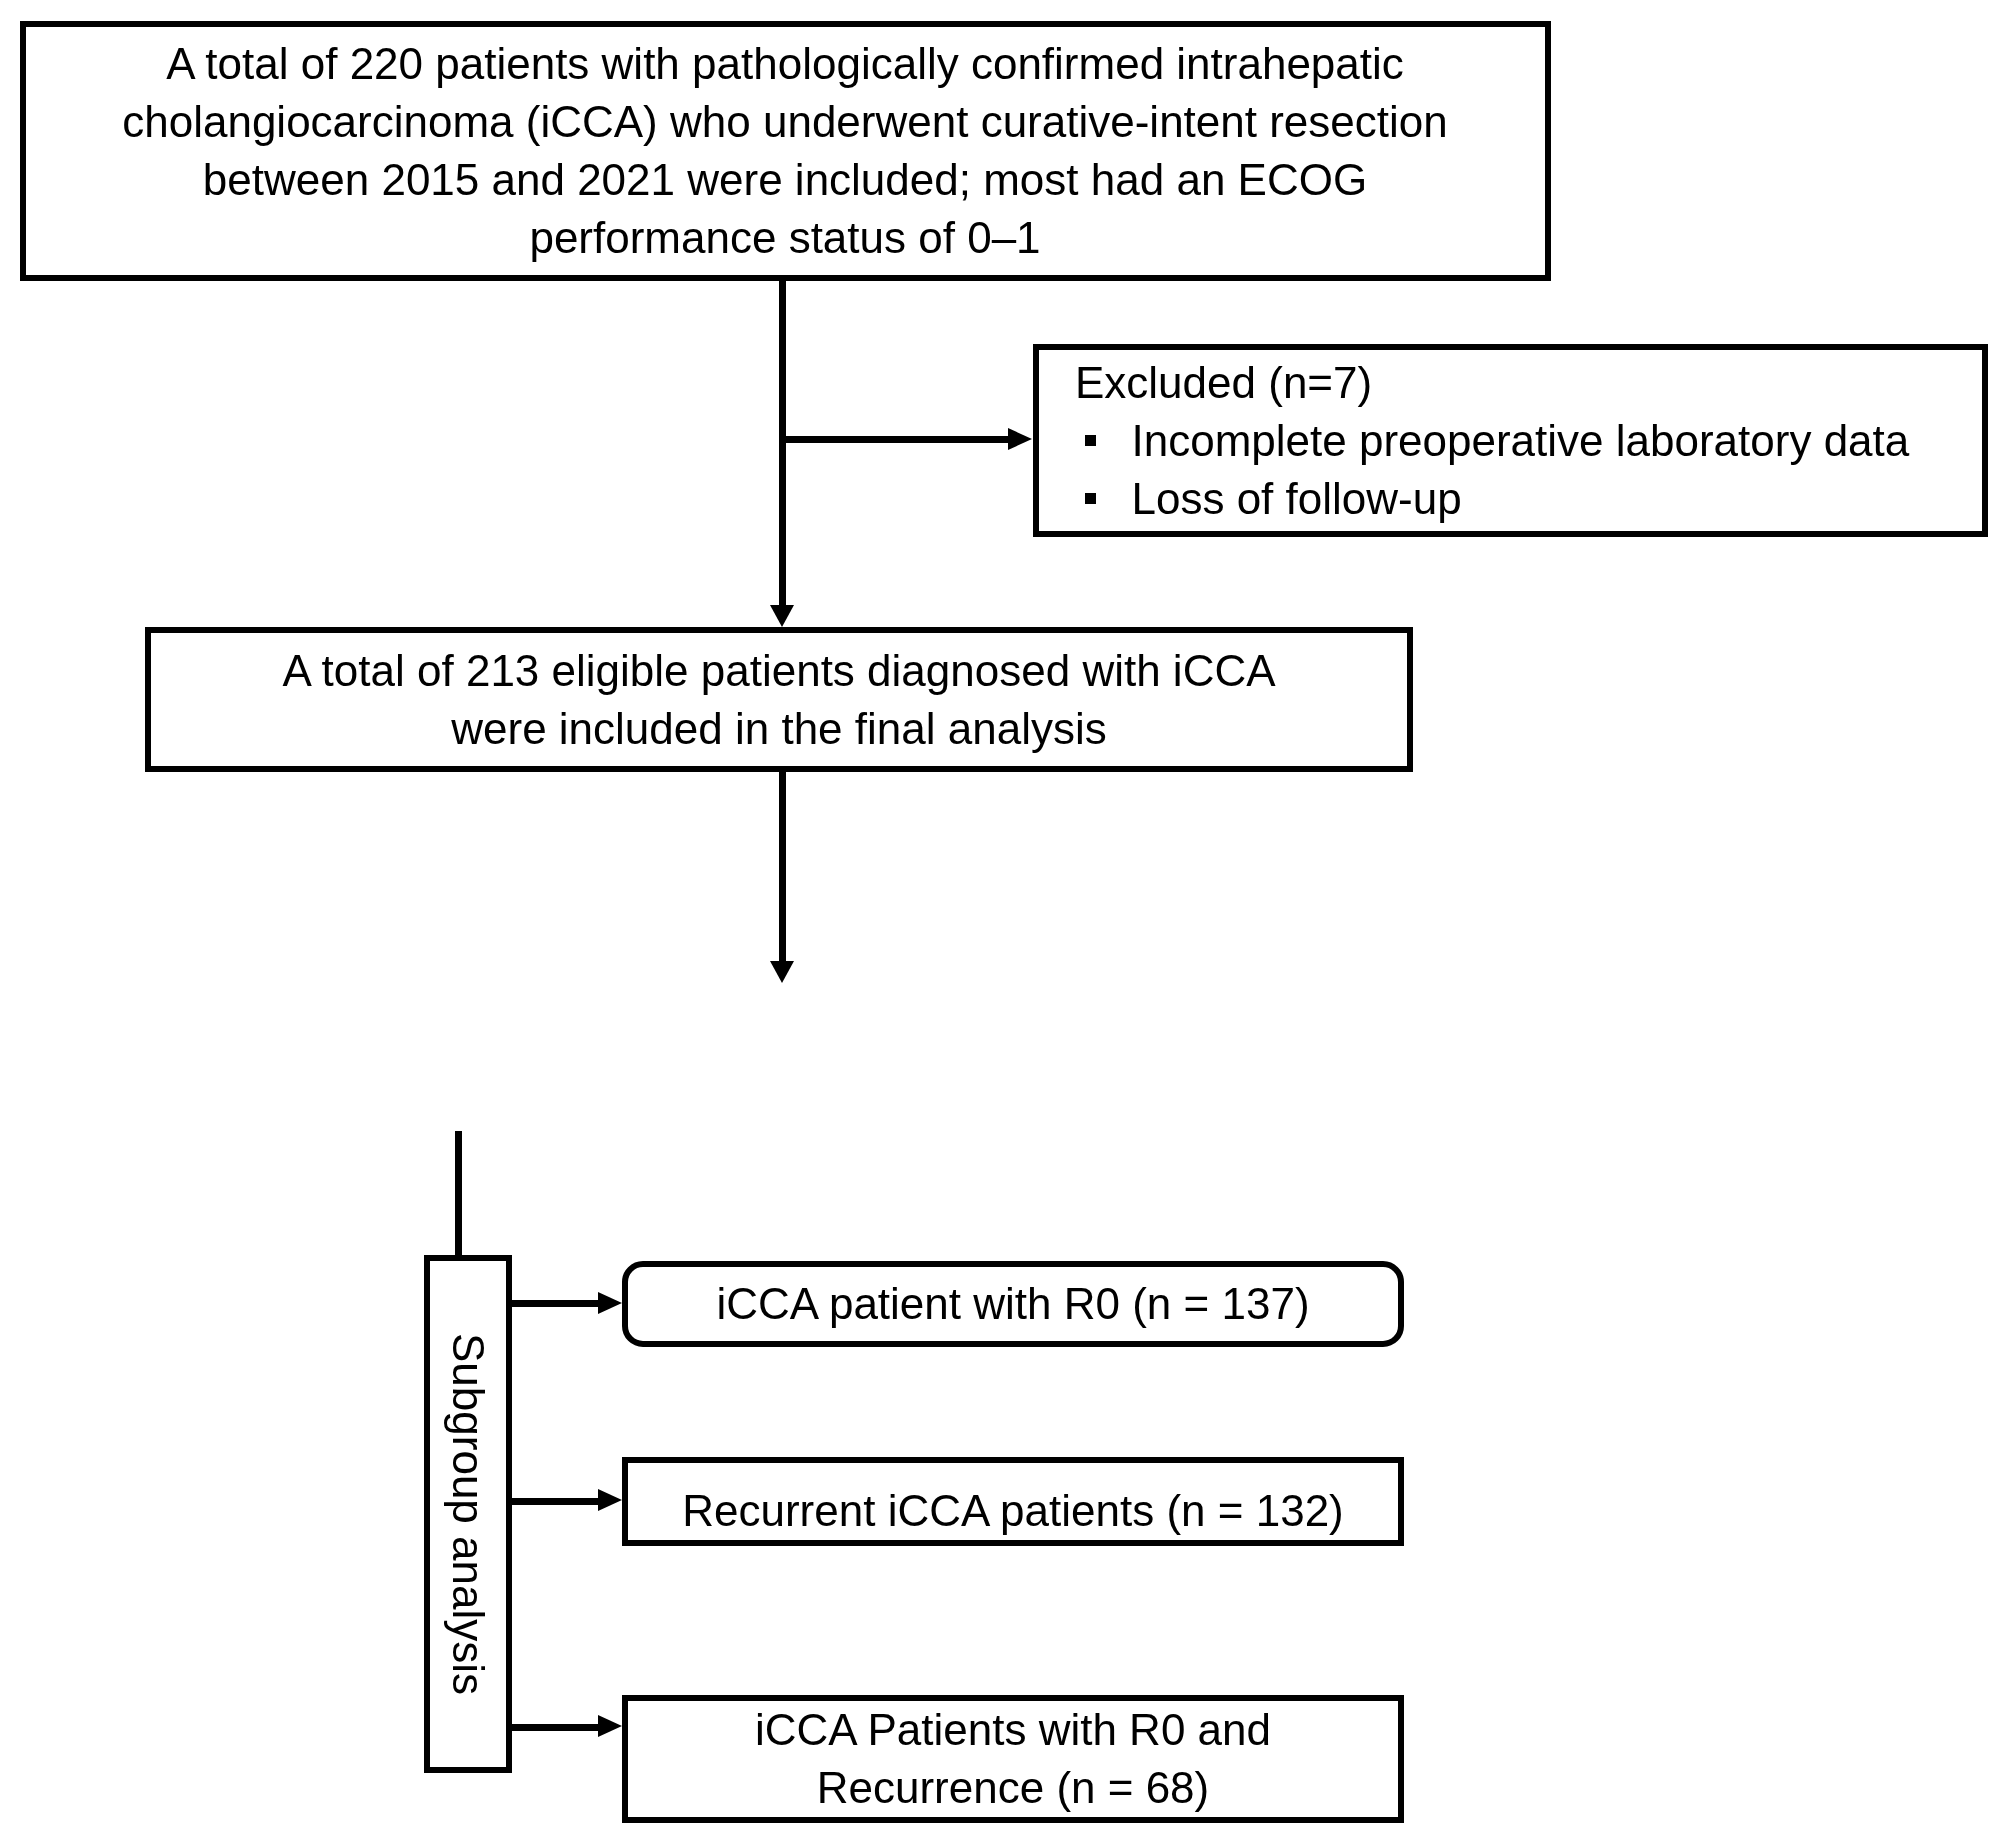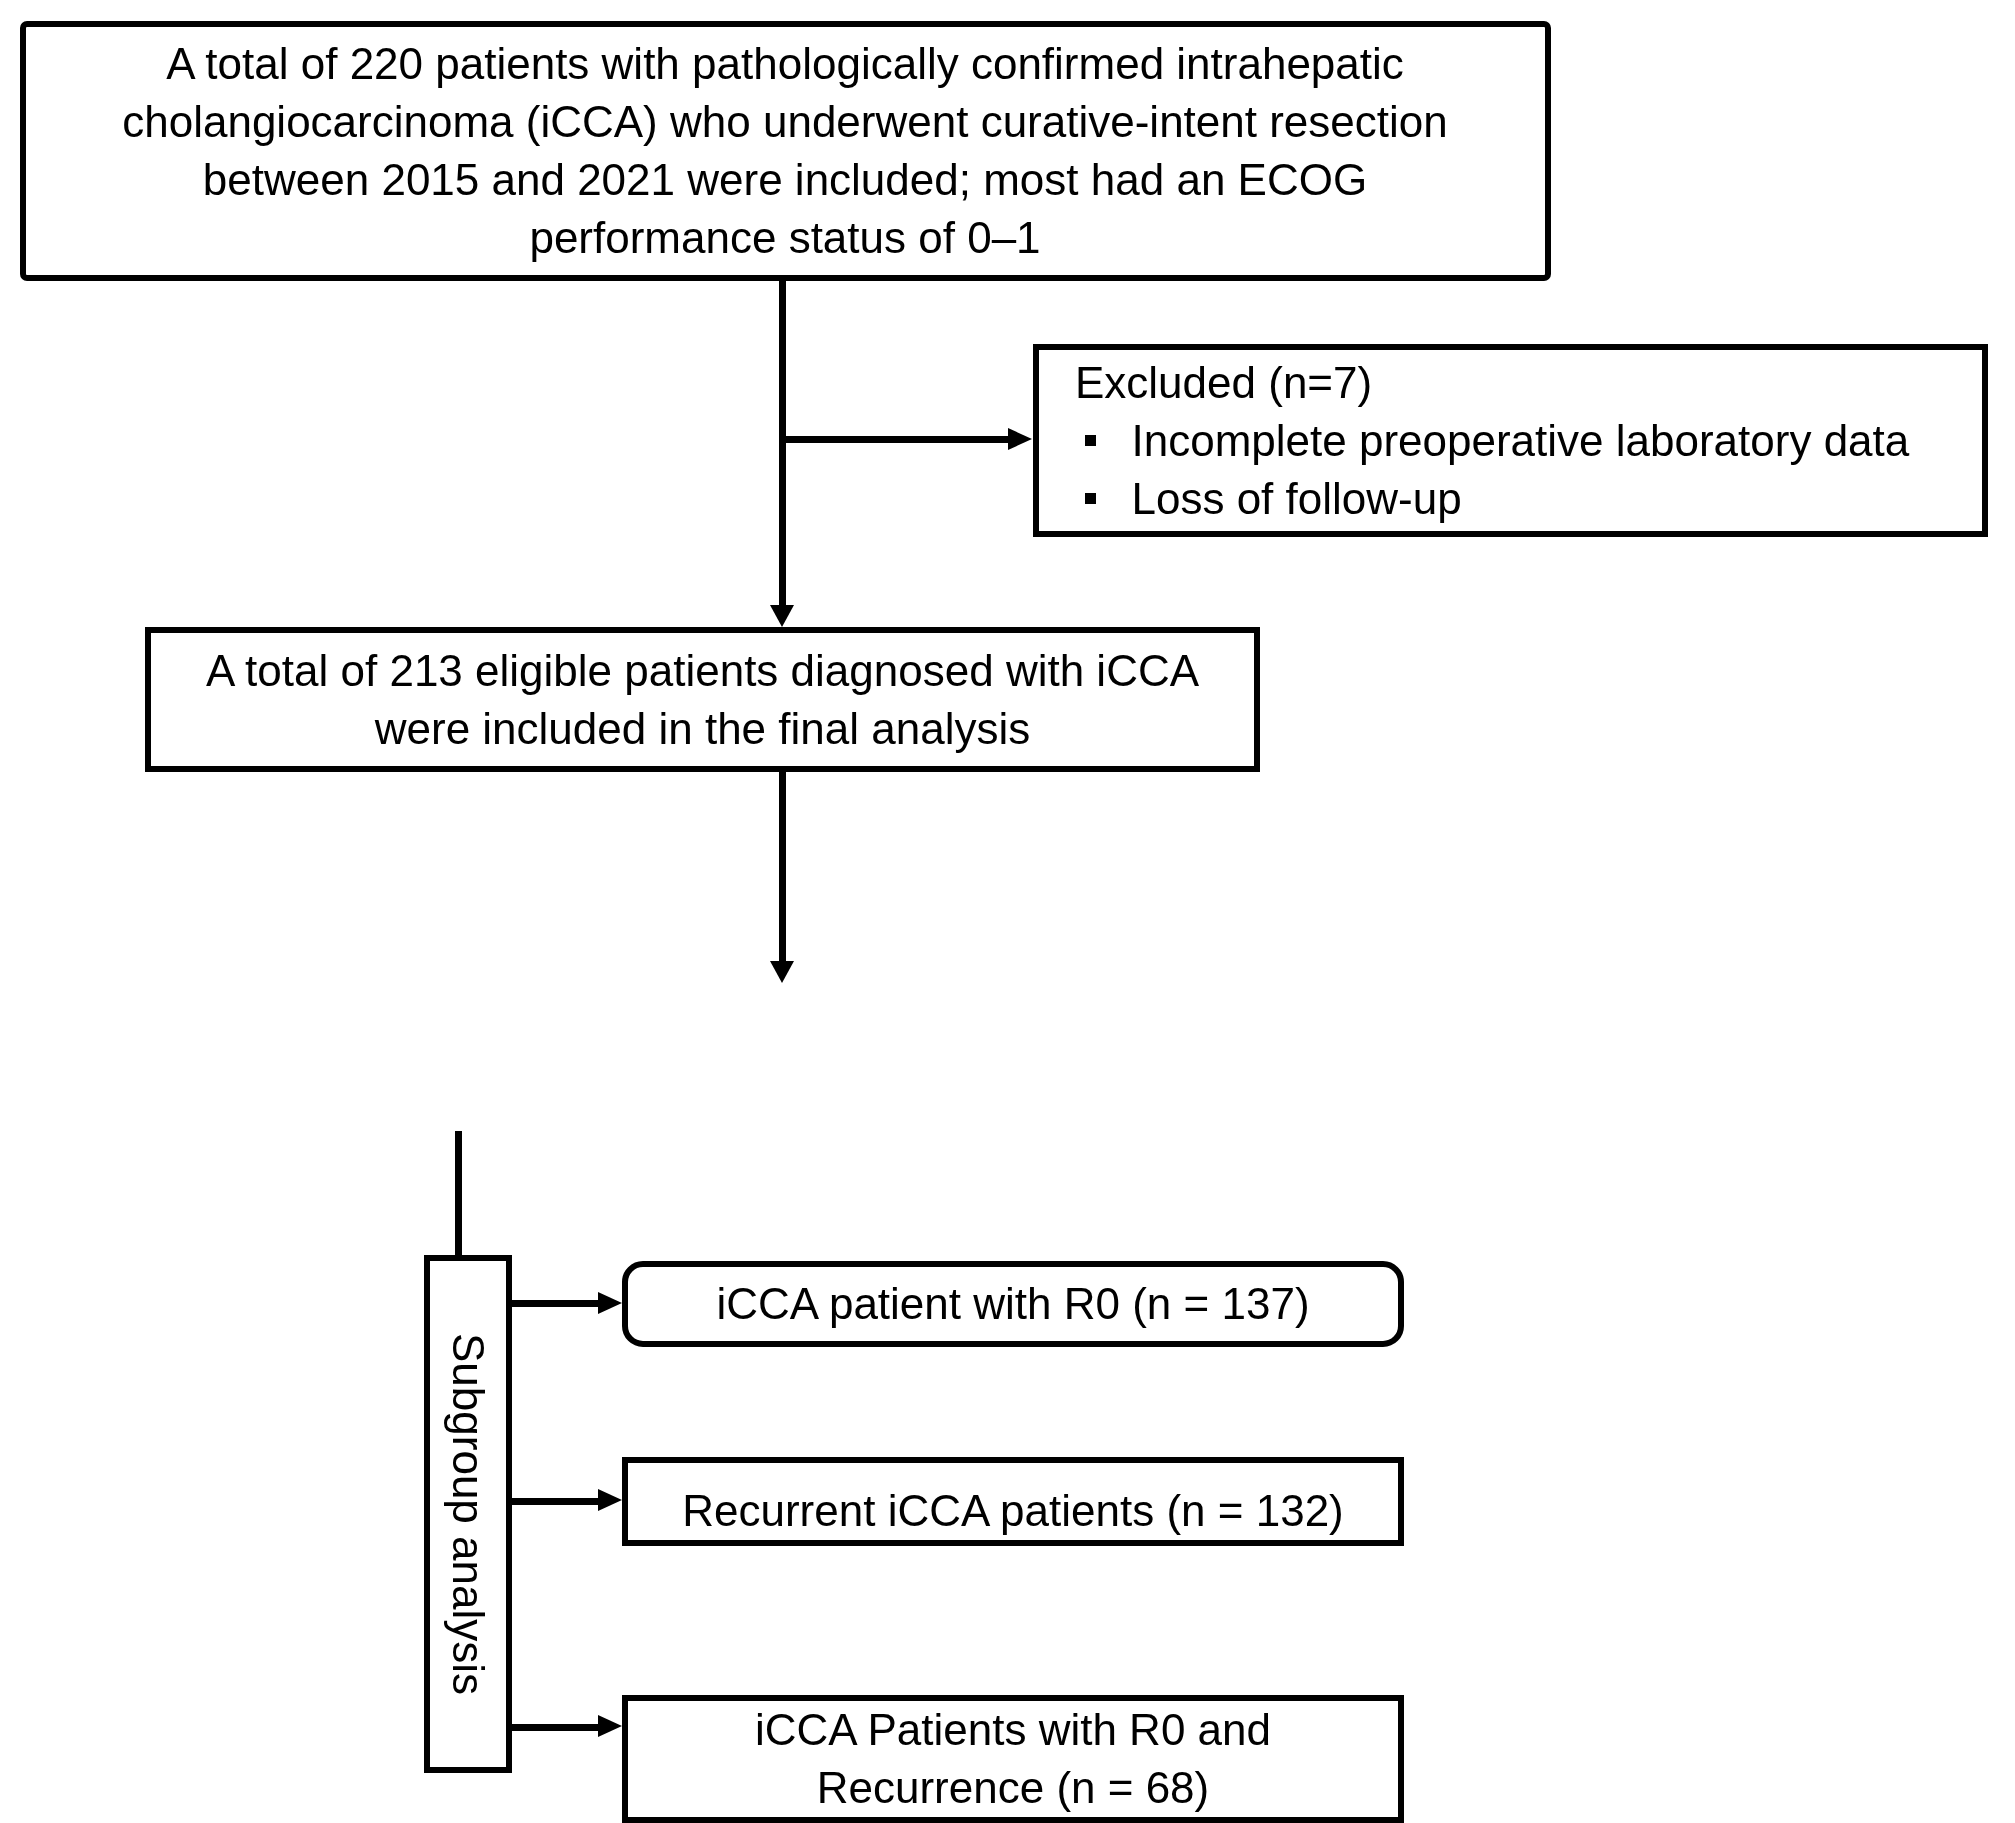--- a/index.html
+++ b/index.html
@@ -80,21 +80,21 @@
     border-top: 11.8px solid transparent;
     border-bottom: 11.8px solid transparent;
     border-left: 24px solid #000000;
   }
 </style>
 </head>
 <body>
 
 <div class="canvas">
 
-  <div class="box" style="left:19.5px; top:21px; width:1531px; height:260px;border-radius:7px;">
+  <div class="box" style="left:19.5px; top:21px; width:1531px; height:260px;">
     <div>
         <div class="line">A total of 220 patients with pathologically confirmed intrahepatic</div>
         <div class="line">cholangiocarcinoma (iCCA) who underwent curative-intent resection</div>
         <div class="line">between 2015 and 2021 were included; most had an ECOG</div>
         <div class="line">performance status of 0–1</div>
       </div>
   </div>
 
   <div class="conn" style="left:779px; top:281px; width:7px; height:325px;"></div>
   <div class="head-down" style="left:770px; top:605px;"></div>
@@ -109,21 +109,21 @@
           <span class="marker"></span>
           <span>Incomplete preoperative laboratory data</span>
         </div>
         <div class="bullet-row">
           <span class="marker"></span>
           <span>Loss of follow-up</span>
         </div>
       </div>
   </div>
 
-  <div class="box" style="left:145px; top:627px; width:1115px; height:145px;">
+  <div class="box" style="left:145px; top:627px; width:1268px; height:145px;">
     <div>
         <div class="line">A total of 213 eligible patients diagnosed with iCCA</div>
         <div class="line">were included in the final analysis</div>
       </div>
   </div>
 
   <div class="conn" style="left:779px; top:772px; width:7px; height:191px;"></div>
   <div class="head-down" style="left:770px; top:961px;"></div>
 
 

